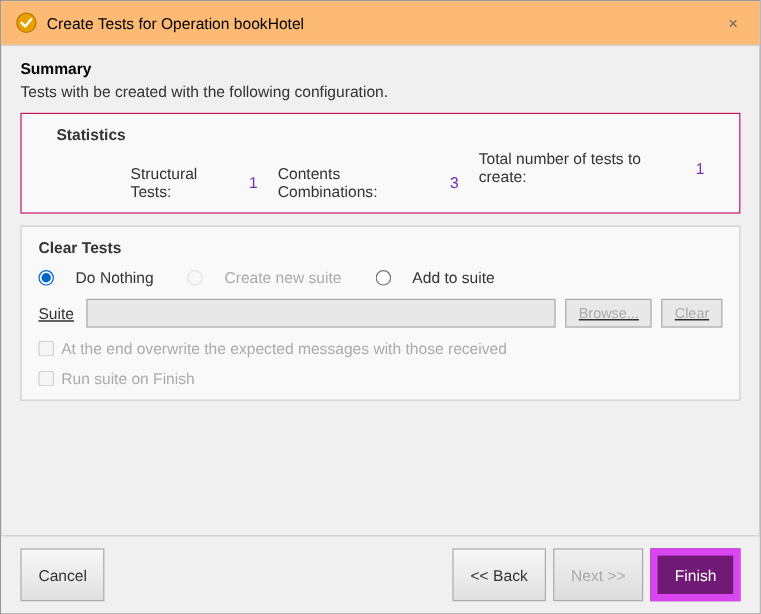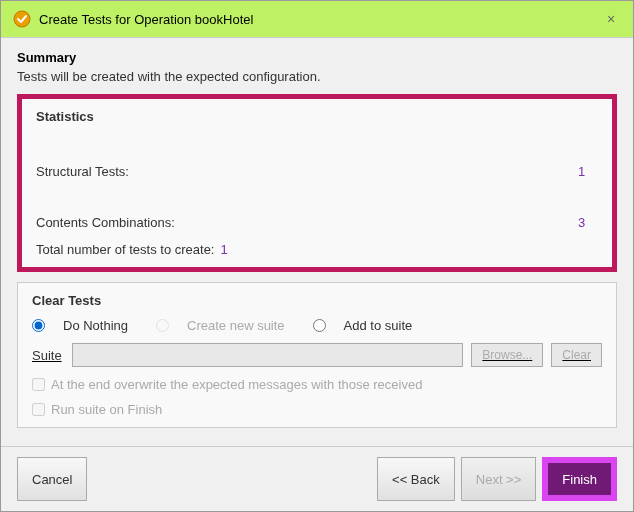--- a/index.html
+++ b/index.html
@@ -16,21 +16,21 @@
     }
     .dialog {
       width: 634px;
       height: 512px;
       background: #f0f0f0;
       border: 1px solid #999;
       display: flex;
       flex-direction: column;
     }
     .title-bar {
-      background: #bef264;
+      background: #fdba74;
       border-bottom: 1px solid #ccc;
       padding: 8px 12px;
       display: flex;
       align-items: center;
       gap: 8px;
       min-height: 36px;
     }
     .title-bar-icon {
       width: 18px;
       height: 18px;
@@ -73,25 +73,25 @@
     .summary-title {
       font-weight: bold;
       margin-bottom: 4px;
       color: #000;
     }
     .summary-desc {
       color: #333;
       font-size: 13px;
     }
     .stats-box {
-      border: 5px solid #be185d;
+      border: 1px solid #be185d;
       background: #f9f9f9;
-      padding: 10px 14px;
-      display: flex;
-      flex-direction: column;
+      padding: 10px 29px;
+      display: flex;
+      flex-direction: row;
       gap: 4px;
     }
     .stats-title {
       font-weight: bold;
       color: #333;
       margin-bottom: 4px;
     }
     .stat-row {
       display: flex;
       justify-content: space-between;
@@ -237,21 +237,21 @@
       </svg>
     </div>
     <span class="title-bar-text">Create Tests for Operation bookHotel</span>
     <button class="close-btn">×</button>
   </div>
 
   <div class="content">
 
     <div class="summary-section">
       <div class="summary-title">Summary</div>
-      <div class="summary-desc">Tests will be created with the expected configuration.</div>
+      <div class="summary-desc">Tests with be created with the following configuration.</div>
     </div>
 
     <div class="stats-box">
       <div class="stats-title">Statistics</div>
       <div class="stat-row">
         <span class="stat-label">Structural Tests:</span>
         <span class="stat-value">1</span>
       </div>
       <div class="stat-row">
         <span class="stat-label">Contents Combinations:</span>

